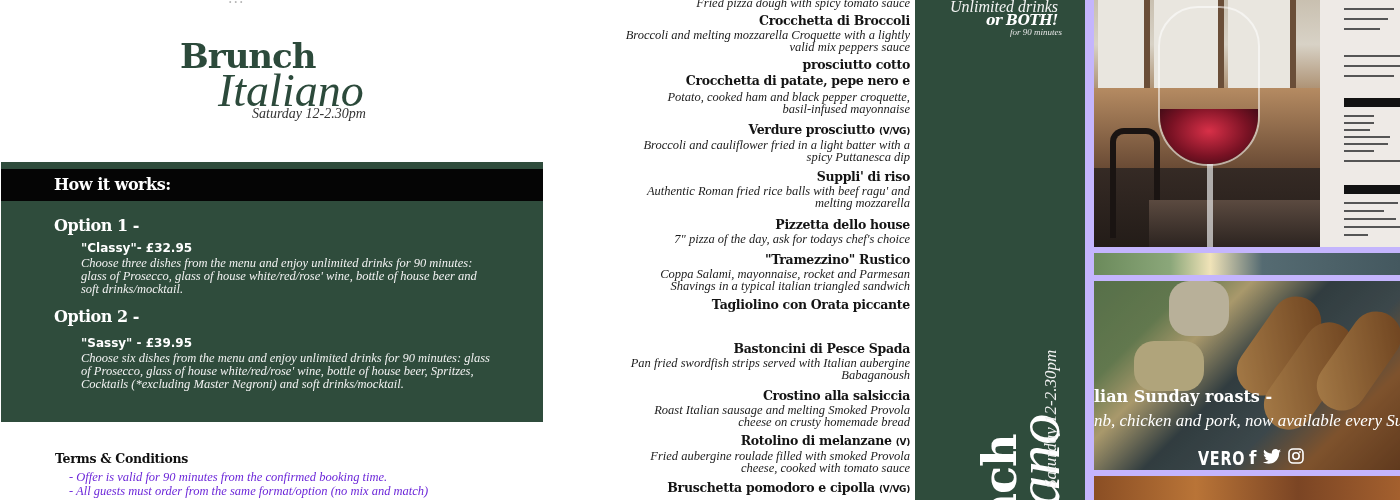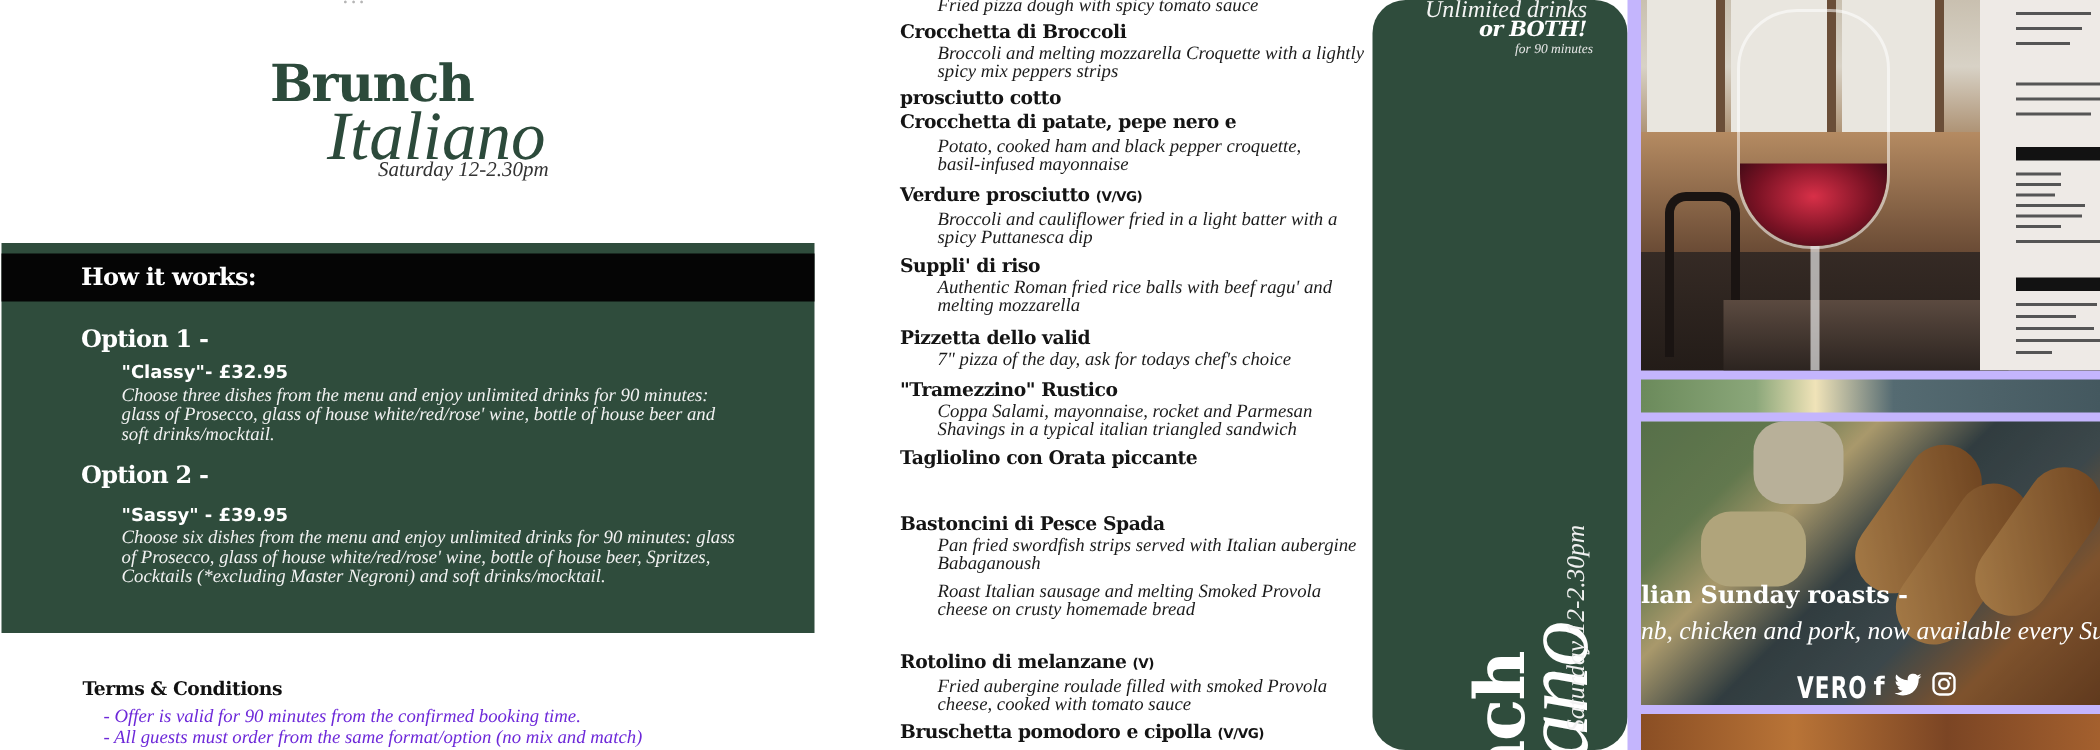--- a/index.html
+++ b/index.html
@@ -18,28 +18,28 @@
   .how-header { position: absolute; left: 0; top: 7px; width: 542px; height: 32px; background: #050505; }
   .how-header-text { position: absolute; left: 53px; top: 6px; font-size: 16px; font-weight: bold; color: #fff; font-family: "DejaVu Serif", serif; letter-spacing: -0.5px; }
   .option-title { position: absolute; left: 53px; font-size: 16px; font-weight: bold; color: #fff; font-family: "DejaVu Serif", serif; letter-spacing: -0.5px; }
   .option-name { position: absolute; left: 80px; font-size: 12px; font-weight: bold; color: #fff; font-family: "DejaVu Sans", sans-serif; }
   .option-desc { position: absolute; left: 80px; width: 410px; font-size: 12.5px; line-height: 13px; color: #f2f2f2; font-family: "Liberation Serif", serif; font-style: italic; }
 
   .terms-title { position: absolute; left: 55px; top: 451px; font-size: 12.5px; font-weight: bold; color: #111; font-family: "DejaVu Serif", serif; letter-spacing: -0.3px; }
   .terms-line { position: absolute; left: 55px; font-size: 12.5px; color: #6d28d9; font-family: "Liberation Serif", serif; font-style: italic; white-space: nowrap; margin-left: 14px; }
 
   
-  #menu-panel { position: absolute; left: 548px; top: 0; width: 367px; height: 500px; background: #fff; }
+  #menu-panel { position: absolute; left: 548px; top: 0; width: 367px; height: 500px; background: #fff; text-align: right; }
   .dish { position: absolute; left: 52px; width: 310px; }
   .dish-name { font-size: 12.5px; font-weight: bold; color: #141414; font-family: "DejaVu Serif", serif; letter-spacing: -0.3px; line-height: 16px; }
   .dish-tag { font-size: 9px; font-weight: bold; font-family: "DejaVu Sans", sans-serif; }
   .dish-desc { margin-left: 25px; font-size: 12.5px; line-height: 12px; color: #1b1b1b; font-family: "Liberation Serif", serif; font-style: italic; }
 
   
-  #strip-panel { position: absolute; left: 915px; top: 0; width: 170px; height: 500px; background: #2f4c3c; overflow: hidden; border-radius: 22px; }
+  #strip-panel { position: absolute; left: 915px; top: 0; width: 170px; height: 500px; background: #2f4c3c; overflow: hidden; }
   .strip-unlimited { position: absolute; left: 35px; top: -2px; font-size: 16px; color: #f4f4f4; font-family: "Liberation Serif", serif; font-style: italic; white-space: nowrap; }
   .strip-both { position: absolute; left: 71px; top: 12px; font-size: 14px; font-weight: bold; color: #fff; font-family: "DejaVu Serif", serif; white-space: nowrap; letter-spacing: -0.5px; font-style: italic; }
   .strip-90 { position: absolute; left: 95px; top: 27px; font-size: 9px; color: #e8e8e8; font-family: "Liberation Serif", serif; font-style: italic; white-space: nowrap; }
   .vert-wrap { position: absolute; left: 0; top: 0; width: 170px; height: 500px; }
   .vert-brunch { position: absolute; left: 58px; top: 620px; transform: rotate(-90deg); transform-origin: 0 0; font-size: 46px; font-weight: bold; color: #fff; font-family: "DejaVu Serif", serif; white-space: nowrap; letter-spacing: -1px; }
   .vert-italiano { position: absolute; left: 88px; top: 610px; transform: rotate(-90deg); transform-origin: 0 0; font-size: 62px; color: #fff; font-family: "Liberation Serif", serif; font-style: italic; white-space: nowrap; }
   .vert-time { position: absolute; left: 126px; top: 488px; transform: rotate(-90deg); transform-origin: 0 0; font-size: 17px; color: #f1f1f1; font-family: "Liberation Serif", serif; font-style: italic; white-space: nowrap; }
 
   
   #photo-panel { position: absolute; left: 1085px; top: 0; width: 315px; height: 500px; background: #c4b5fd; }
@@ -104,21 +104,21 @@
 
 <div id="menu-panel">
   <div class="dish" style="top:-3px">
     <div class="dish-desc">Fried pizza dough with spicy tomato sauce</div>
   </div>
 
   <div class="dish" style="top:13px">
     <div class="dish-name"><span>Crocchetta di Broccoli</span></div>
     <div class="dish-desc">
         <div>Broccoli and melting mozzarella Croquette with a lightly</div>
-        <div>spicy mix peppers strips</div>
+        <div>valid mix peppers sauce</div>
       </div>
   </div>
 
   <div class="dish" style="top:57px">
     <div class="dish-name">
         <div>prosciutto cotto</div>
         <div>Crocchetta di patate, pepe nero e</div>
       </div>
     <div class="dish-desc" style="margin-top:2px">
         <div>Potato, cooked ham and black pepper croquette,</div>
@@ -136,21 +136,21 @@
 
   <div class="dish" style="top:169px">
     <div class="dish-name"><span>Suppli' di riso</span></div>
     <div class="dish-desc">
         <div>Authentic Roman fried rice balls with beef ragu' and</div>
         <div>melting mozzarella</div>
       </div>
   </div>
 
   <div class="dish" style="top:217px">
-    <div class="dish-name"><span>Pizzetta dello valid</span></div>
+    <div class="dish-name"><span>Pizzetta dello house</span></div>
     <div class="dish-desc">
         <div>7" pizza of the day, ask for todays chef's choice</div>
       </div>
   </div>
 
   <div class="dish" style="top:252px">
     <div class="dish-name"><span>"Tramezzino" Rustico</span></div>
     <div class="dish-desc">
         <div>Coppa Salami, mayonnaise, rocket and Parmesan</div>
         <div>Shavings in a typical italian triangled sandwich</div>
@@ -163,20 +163,21 @@
 
   <div class="dish" style="top:341px">
     <div class="dish-name"><span>Bastoncini di Pesce Spada</span></div>
     <div class="dish-desc">
         <div>Pan fried swordfish strips served with Italian aubergine</div>
         <div>Babaganoush</div>
       </div>
   </div>
 
   <div class="dish" style="top:388px">
+    <div class="dish-name"><span>Crostino alla salsiccia</span></div>
     <div class="dish-desc">
         <div>Roast Italian sausage and melting Smoked Provola</div>
         <div>cheese on crusty homemade bread</div>
       </div>
   </div>
 
   <div class="dish" style="top:433px">
     <div class="dish-name"><span>Rotolino di melanzane</span> <span class="dish-tag">(V)</span></div>
     <div class="dish-desc">
         <div>Fried aubergine roulade filled with smoked Provola</div>

